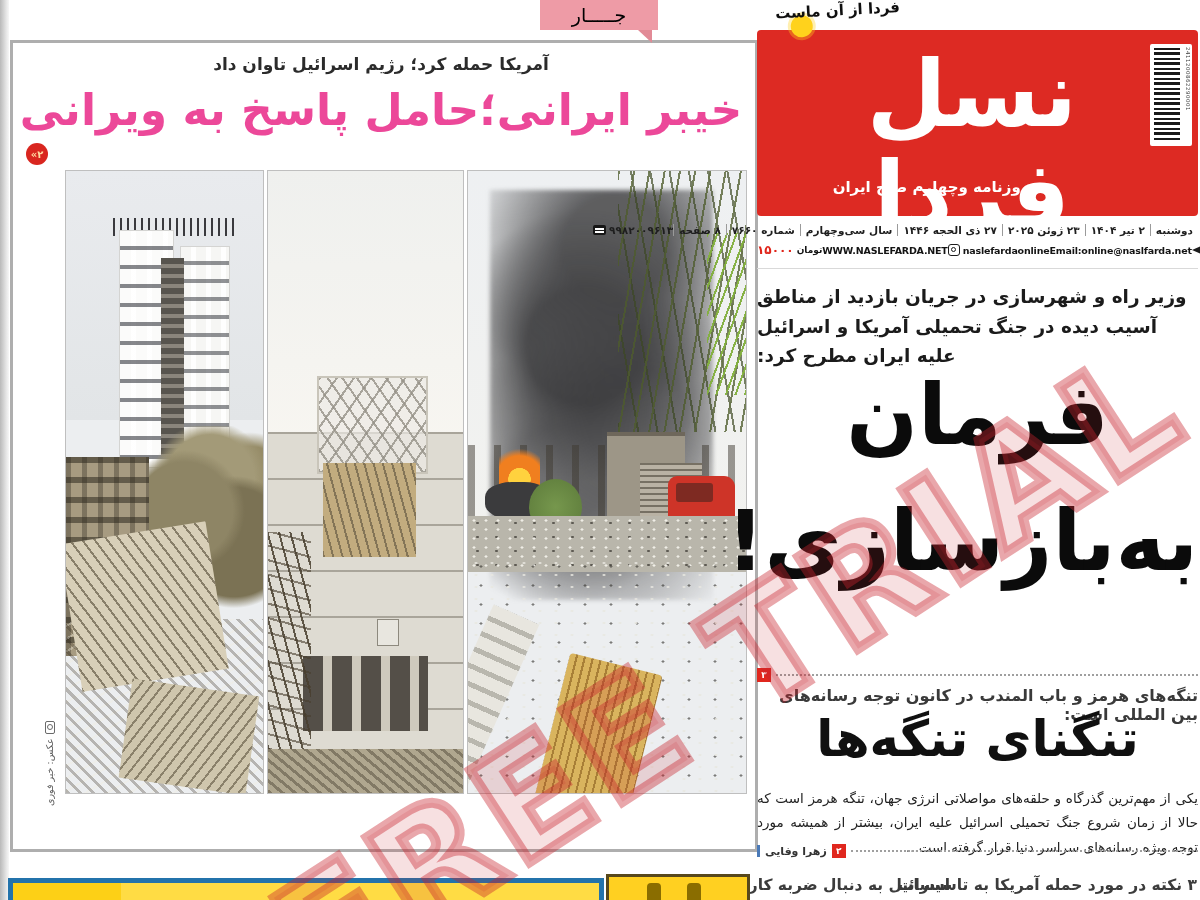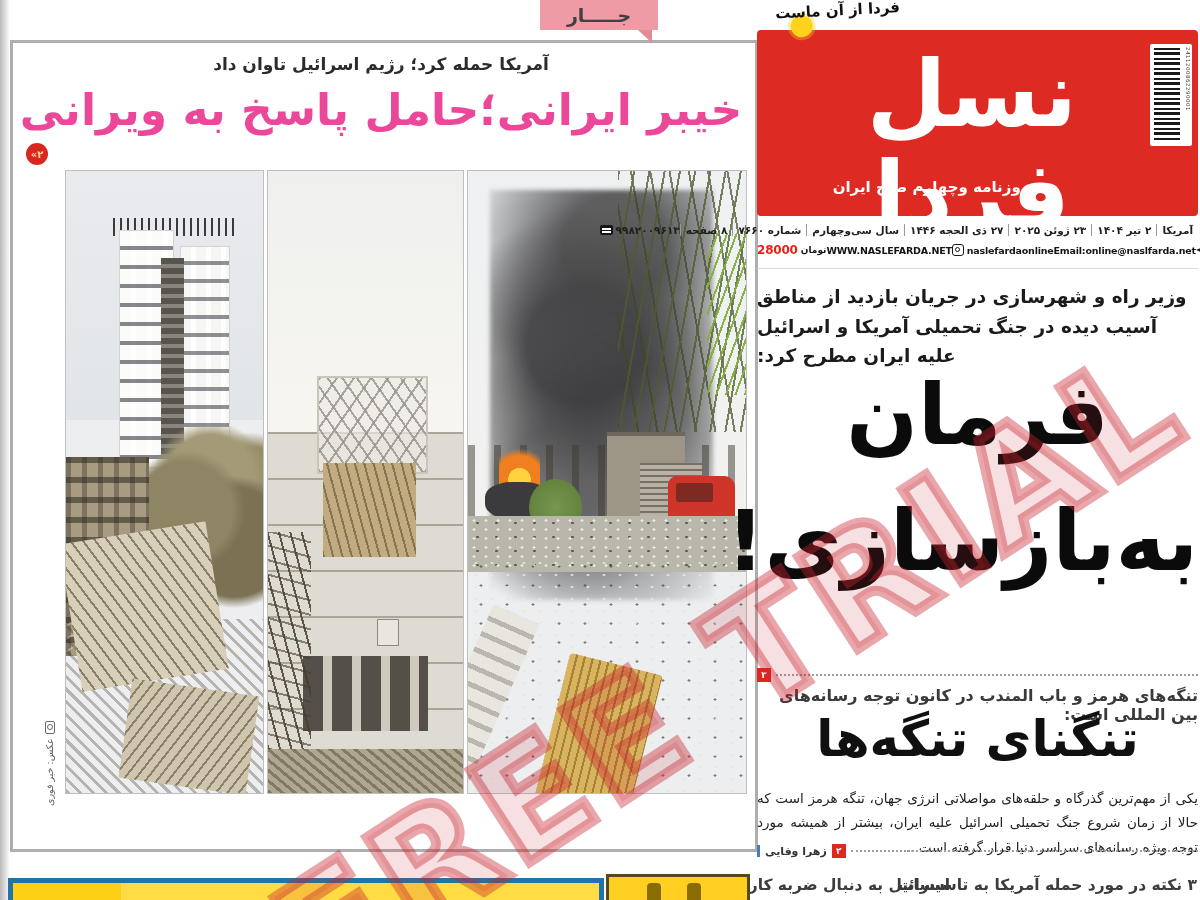--- a/index.html
+++ b/index.html
@@ -8,21 +8,21 @@
   .abs{position:absolute;}
 
   
   .page-edge{left:0;top:0;width:9px;height:900px;
     background:linear-gradient(to right,#b9b9b9,#e6e6e6 70%,#f7f7f7);}
 
   
   .left-box{left:10px;top:40px;width:742px;height:806px;border:3px solid #aeaeae;background:#fff;}
   .ribbon{left:540px;top:0;width:118px;height:30px;background:#ee9ba6;z-index:6;
           display:flex;align-items:center;justify-content:center;}
-  .ribbon span{color:#404040;font-weight:bold;font-size:19px;direction:rtl;}
+  .ribbon span{color:#000000;font-weight:normal;font-size:19px;direction:rtl;}
   .ribbon-tail{position:absolute;right:6px;top:30px;width:0;height:0;
     border-top:13px solid #e28a96;border-left:14px solid transparent;}
   .kicker1{left:13px;top:54px;width:736px;text-align:center;direction:rtl;
     font-size:17px;font-weight:600;color:#2b2b2b;}
   .headline1{left:13px;top:84px;width:736px;text-align:center;direction:rtl;
     font-size:44px;font-weight:900;color:#ec4899;letter-spacing:-1px;}
   .page-badge-circle{left:26px;top:143px;width:22px;height:22px;border-radius:50%;
     background:#d9261f;color:#ffd9a0;font-size:10px;font-weight:bold;
     display:flex;align-items:center;justify-content:center;z-index:4;}
 
@@ -269,35 +269,35 @@
     <div class="mast-tagline">روزنامه وچهارم صبح ایران</div>
   </div>
 
   <div class="abs barcode">
     <div class="bars"></div>
     <div class="digits">2411200862290001</div>
   </div>
 
   <div class="abs infobar">
     <div class="ib-row ib-row1">
-      <span class="ib-item">آمریکا</span>
+      <span class="ib-item">دوشنبه</span>
       <span class="ib-item">۲ تیر ۱۴۰۴</span>
       <span class="ib-item">۲۳ ژوئن ۲۰۲۵</span>
       <span class="ib-item">۲۷ ذی الحجه ۱۴۴۶</span>
       <span class="ib-item">سال سی‌وچهارم</span>
       <span class="ib-item">شماره ۷۶۶۰</span>
       <span class="ib-item">۸ صفحه</span>
       <span class="ib-sms">
         <span>۹۹۸۲۰۰۹۶۱۳</span>
         <span class="sms-icon"></span>
       </span>
     </div>
     <div class="ib-row ib-row2">
       <span class="with-icon">
-        <span class="price-num">28000</span>
+        <span class="price-num">۱۵۰۰۰</span>
         <span class="price-unit">تومان</span>
       </span>
       <span>WWW.NASLEFARDA.NET</span>
       <span class="with-icon">
         <span class="ig-icon"></span>
         <span>naslefardaonline</span>
       </span>
       <span>Email:online@naslfarda.net</span>
       <span class="with-icon">
         <span class="tg-icon"></span>

